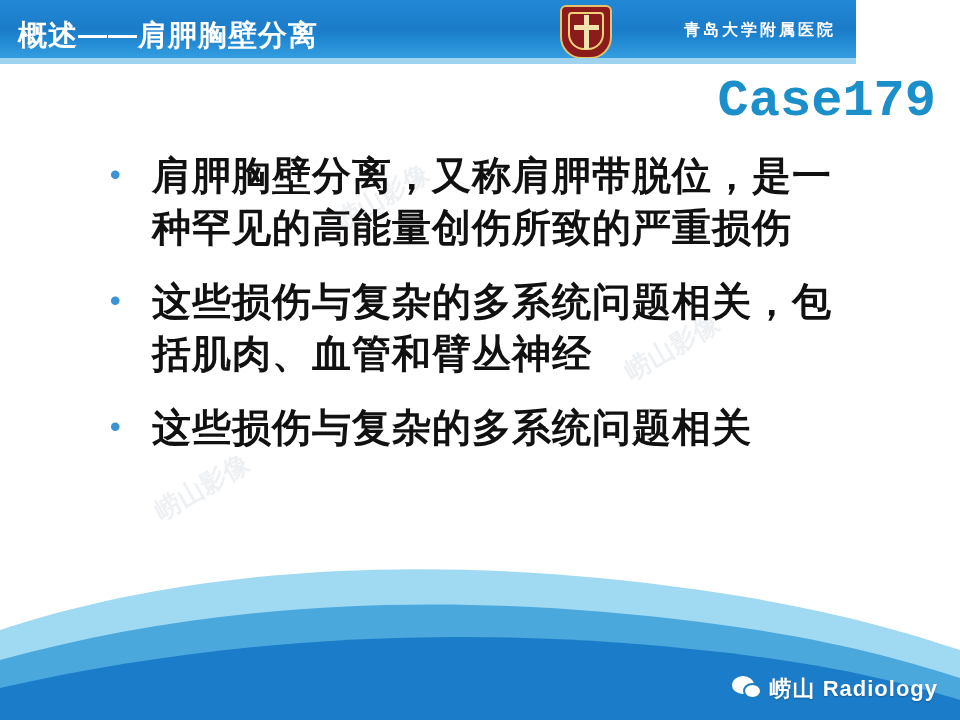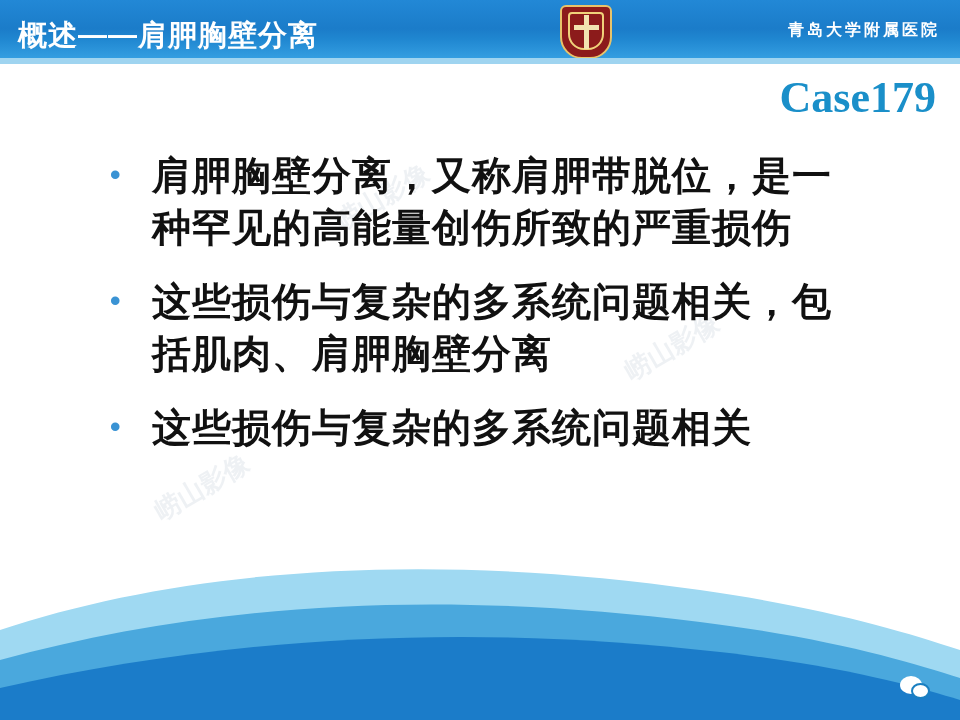--- a/index.html
+++ b/index.html
@@ -19,21 +19,21 @@
     height: 720px;
     background: #ffffff;
     overflow: hidden;
   }
 
   
   .header {
     position: absolute;
     left: 0;
     top: 0;
-    width: 960px;
+    width: 856px;
     height: 64px;
     background: linear-gradient(to bottom, #2288d6 0%, #1b7cc9 45%, #1f86d0 60%, #3aa5e6 100%);
     overflow: hidden;
   }
   .header:after {
     content: "";
     position: absolute;
     left: 0;
     bottom: 0;
     width: 960px;
@@ -104,24 +104,24 @@
     width: 25px;
     height: 5px;
     background: #f2e3b0;
   }
 
   
   .case-title {
     position: absolute;
     right: 24px;
     top: 72px;
-    font-size: 44px;
+    font-size: 52px;
     font-weight: bold;
     color: #1a8fc9;
-    font-family: Liberation Serif, serif;
+    font-family: Liberation Mono, monospace;
     letter-spacing: 0px;
   }
 
   
   .bullets {
     position: absolute;
     left: 110px;
     top: 150px;
     width: 760px;
   }
@@ -238,36 +238,37 @@
 
   <div class="case-title">Case179</div>
 
   <div class="bullets">
     <div class="bullet-row">
       <div class="bullet-dot">•</div>
       <div class="bullet-text">肩胛胸壁分离，又称肩胛带脱位，是一种罕见的高能量创伤所致的严重损伤</div>
     </div>
     <div class="bullet-row">
       <div class="bullet-dot">•</div>
-      <div class="bullet-text">这些损伤与复杂的多系统问题相关，包括肌肉、肩胛胸壁分离</div>
+      <div class="bullet-text">这些损伤与复杂的多系统问题相关，包括肌肉、血管和臂丛神经</div>
     </div>
     <div class="bullet-row">
       <div class="bullet-dot">•</div>
       <div class="bullet-text">这些损伤与复杂的多系统问题相关</div>
     </div>
   </div>
 
   <div class="wave-wrap">
     <svg width="960" height="210" viewBox="0 0 960 210" preserveAspectRatio="none">
       <path d="M0,120 C180,60 420,40 700,80 C820,97 900,120 960,140 L960,210 L0,210 Z" fill="#9fd9f2"></path>
       <path d="M0,150 C200,95 430,78 700,112 C830,128 910,152 960,168 L960,210 L0,210 Z" fill="#4aa8dd"></path>
       <path d="M0,178 C220,128 460,112 720,142 C850,157 920,178 960,190 L960,210 L0,210 Z" fill="#1b7cc9"></path>
     </svg>
   </div>
 
   <div class="footer-mark">
     <div class="wechat-icon">
       <div class="b1"></div>
       <div class="b2"></div>
     </div>
+    <div class="footer-text">崂山 Radiology</div>
   </div>
 
 </div>
 
 </body></html>

